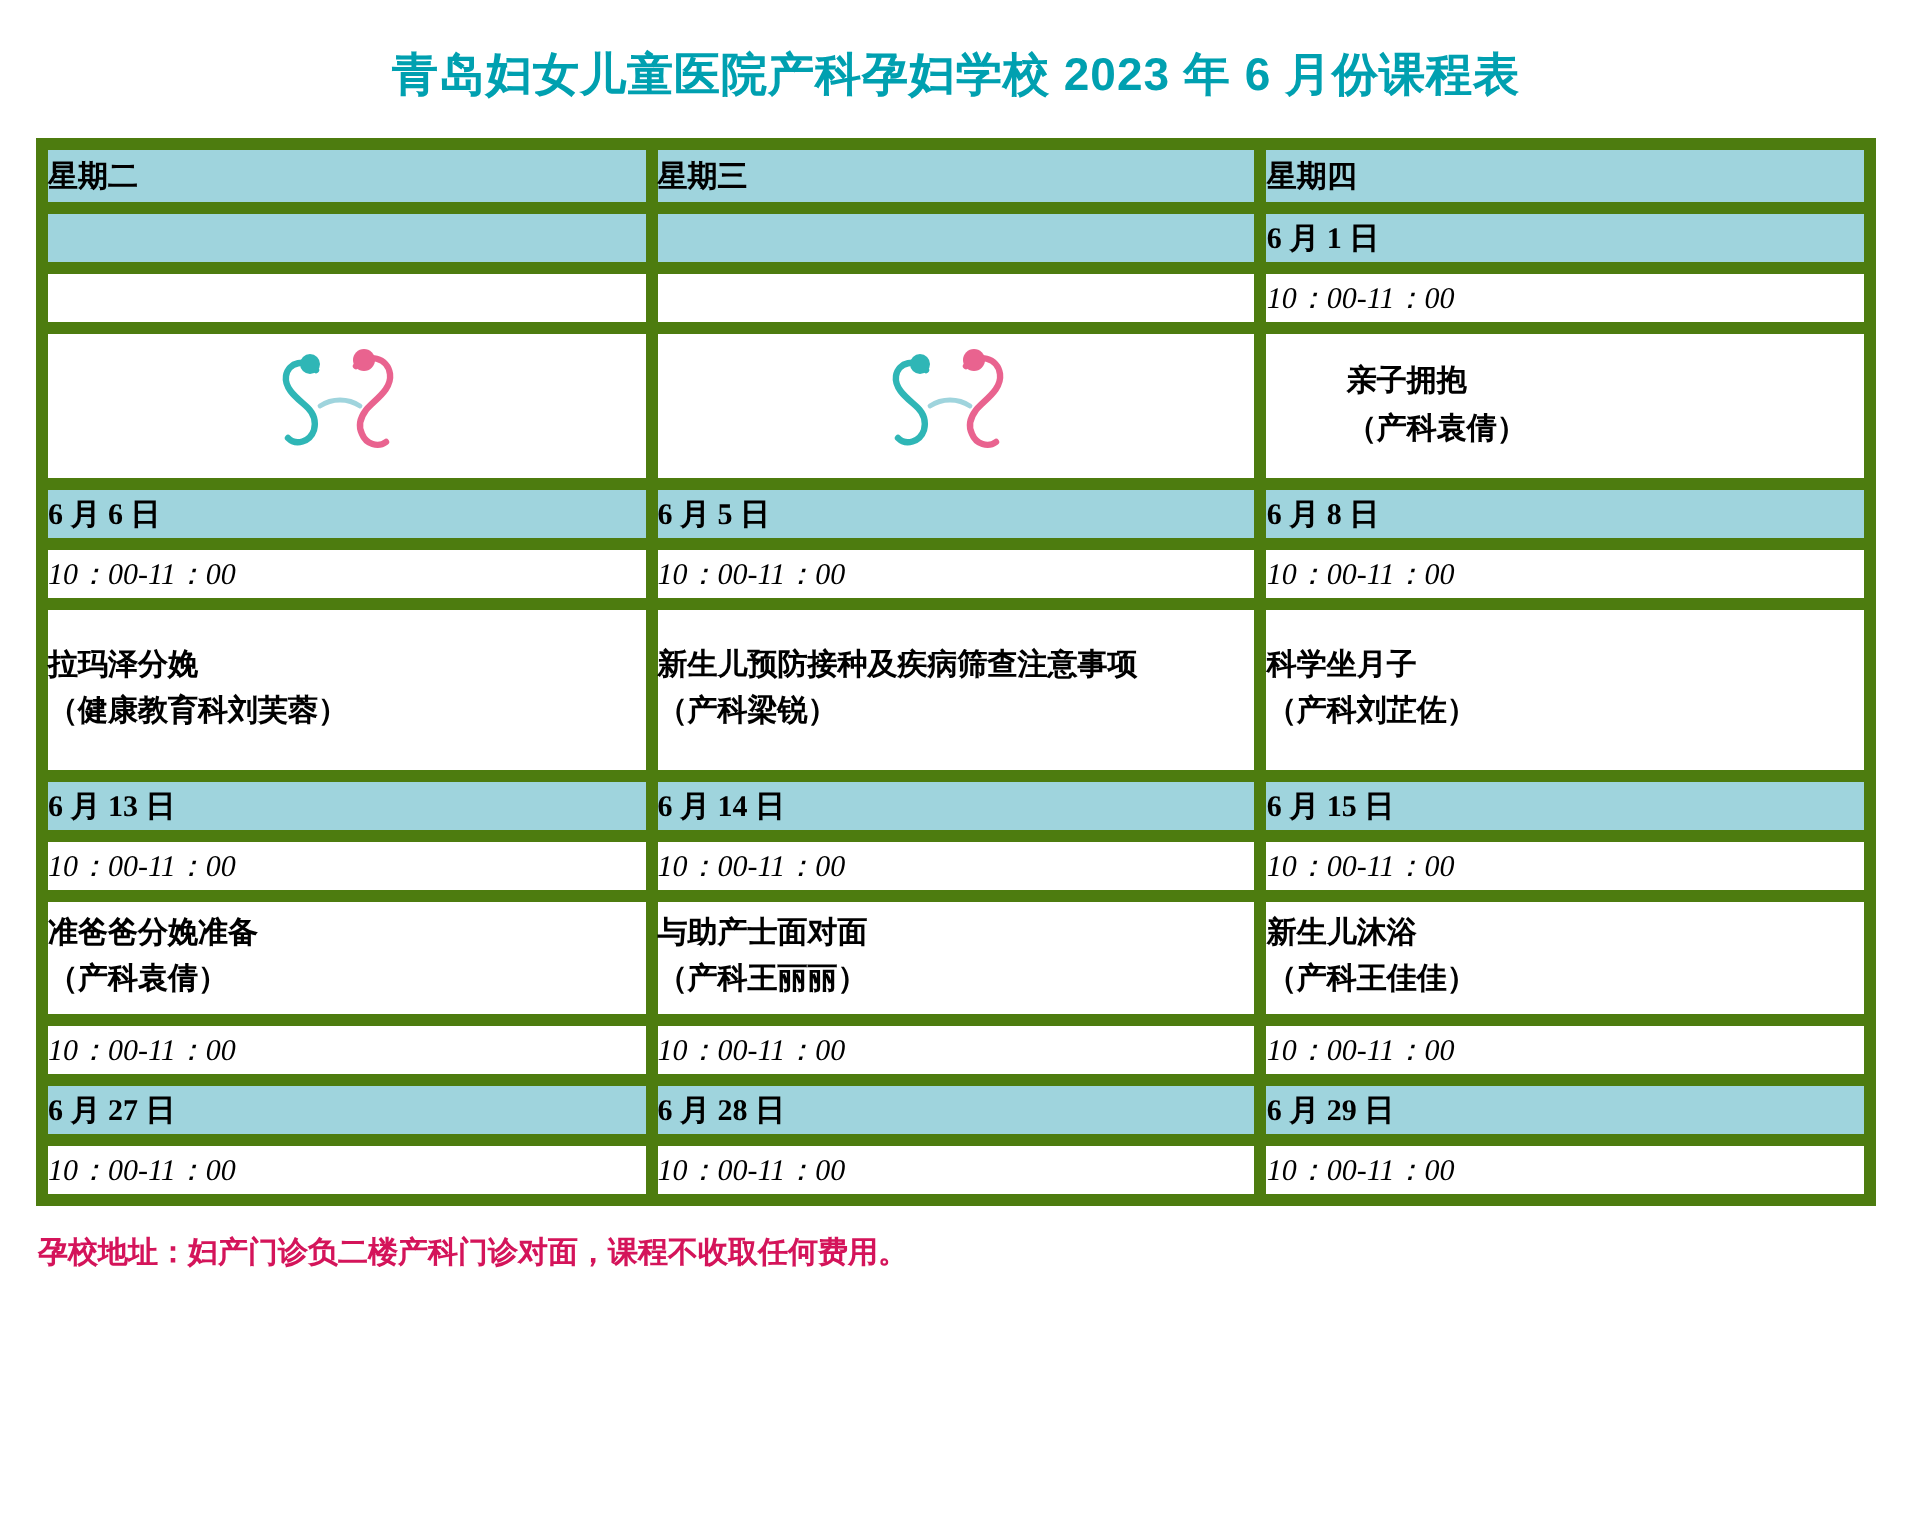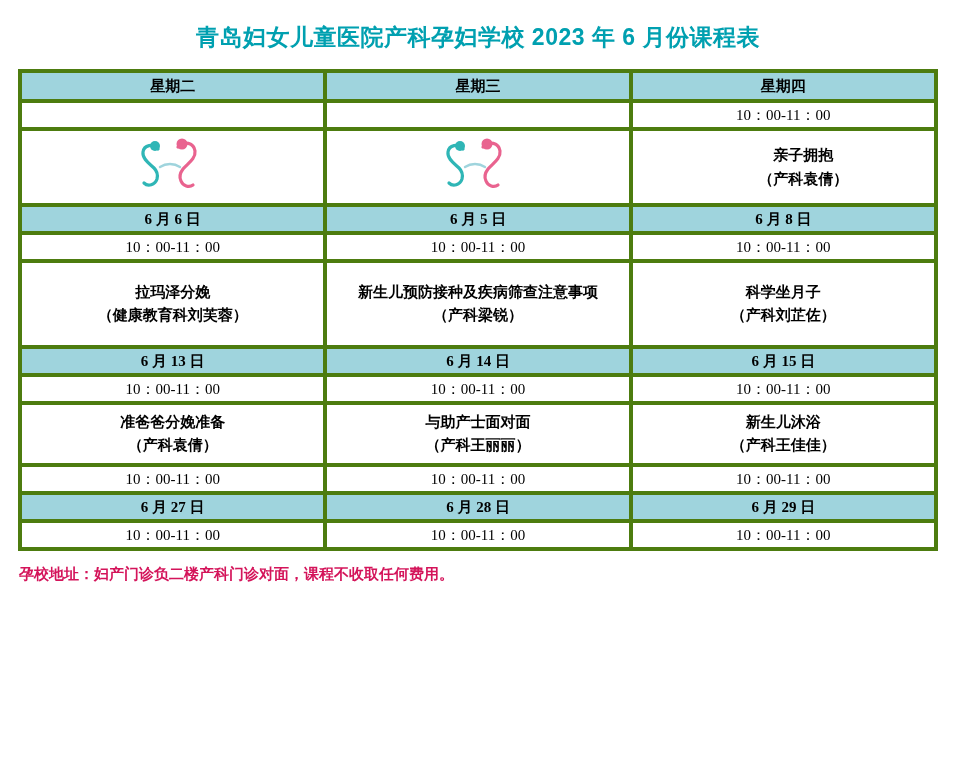--- a/index.html
+++ b/index.html
@@ -30,42 +30,43 @@
     padding-top: 22px;
     padding-bottom: 16px;
   }
   table.schedule {
     border-collapse: collapse;
     width: 920px;
     margin: 0 auto;
     table-layout: fixed;
   }
   table.schedule td {
-    border: 4px solid #4d7c0f;
-    text-align: center;
+    border: 6px solid #4d7c0f;
+    text-align: left;
     vertical-align: middle;
     font-size: 15px;
     padding: 0;
   }
   .hdr td {
     background: #9fd4dd;
     font-weight: bold;
     height: 26px;
     font-size: 16px;
   }
   .dateRow td {
     background: #9fd4dd;
     font-weight: bold;
     height: 24px;
     font-size: 15px;
   }
   .timeRow td {
     background: #ffffff;
     height: 24px;
     font-size: 15px;
+    font-style: italic;
   }
   .topicRow td {
     background: #ffffff;
     font-weight: bold;
     font-size: 15px;
     line-height: 1.55;
     padding: 8px 6px;
   }
   .logoRow td {
     background: #ffffff;
@@ -115,20 +116,25 @@
       <col style="width:33.33%">
     </colgroup>
     <tbody>
 
       <tr class="hdr">
         <td>星期二</td>
         <td>星期三</td>
         <td>星期四</td>
       </tr>
 
+      <tr class="dateRow">
+        <td class="blank-teal"></td>
+        <td class="blank-teal"></td>
+        <td>6 月 1 日</td>
+      </tr>
       <tr class="timeRow">
         <td></td>
         <td></td>
         <td>10：00-11：00</td>
       </tr>
       <tr class="logoRow">
         <td>
           <div class="logo-wrap">
             <svg width="70" height="60" viewBox="0 0 70 60" aria-hidden="true">
               <path d="M20 12c-5 -6 -14 -4 -15 3c-1 7 7 12 11 16c3 3 4 7 3 11c-2 6 -9 8 -13 4" fill="none" stroke="#2fb6b6" stroke-width="3.2" stroke-linecap="round"></path>

